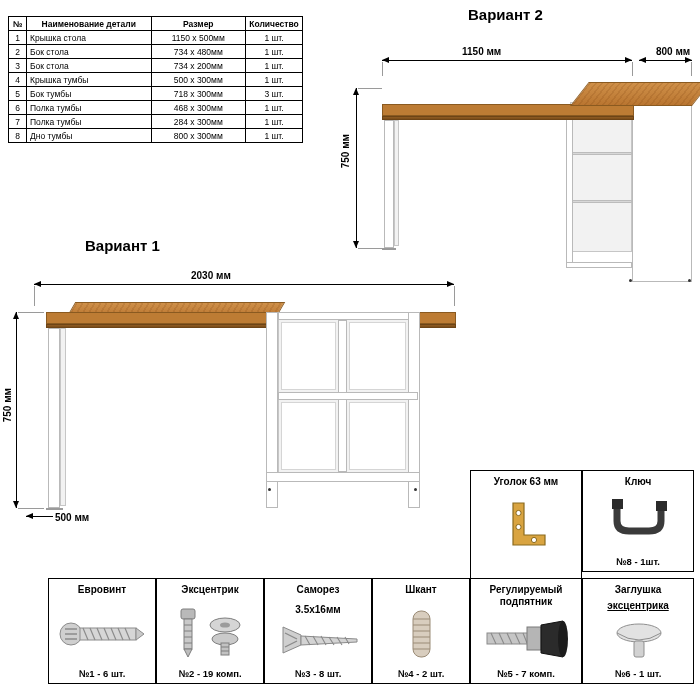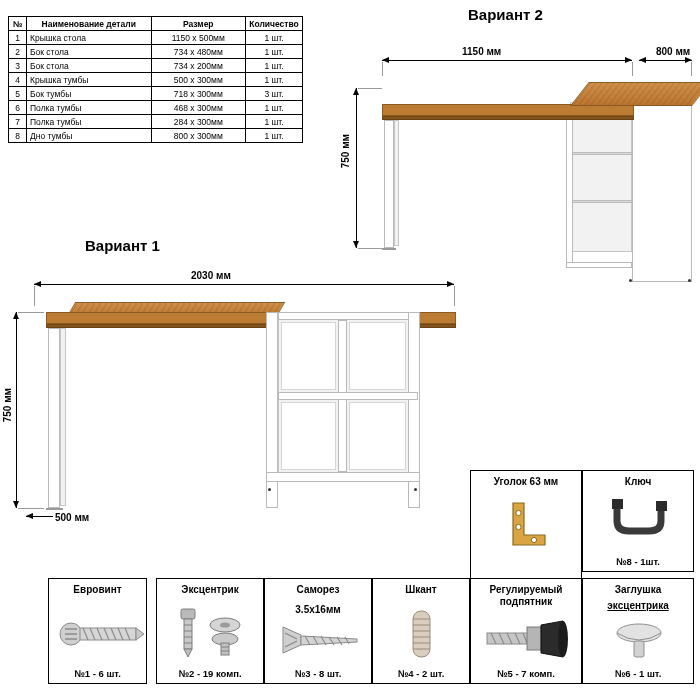--- a/index.html
+++ b/index.html
@@ -258,21 +258,21 @@
   <div class="hw-art">
     <svg width="112" height="58" viewBox="0 0 112 58">
       <path d="M34 8 L34 26 Q34 36 46 36 L66 36 Q78 36 78 26 L78 12" fill="none" stroke="#3a3a3a" stroke-width="7" stroke-linecap="round"></path>
       <rect x="29" y="4" width="11" height="10" fill="#2b2b2b"></rect>
       <rect x="73" y="6" width="11" height="10" fill="#2b2b2b"></rect>
     </svg>
   </div>
   <div class="hw-qty">№8 - 1шт.</div>
 </div>
 
-<div class="hw-cell" style="left:48px;top:578px;width:99px;height:106px;">
+<div class="hw-cell" style="left:48px;top:578px;width:108px;height:106px;">
   <div class="hw-title">Евровинт</div>
   <div class="hw-art">
     <svg width="108" height="62" viewBox="0 0 108 62">
       <ellipse cx="22" cy="31" rx="11" ry="11" fill="#cfcfcf" stroke="#8c8c8c"></ellipse>
       <path d="M16 26 L28 26 M16 31 L28 31 M16 36 L28 36" stroke="#8c8c8c" stroke-width="1.4"></path>
       <rect x="31" y="25" width="56" height="12" fill="#d6d6d6" stroke="#8c8c8c"></rect>
       <path d="M34 25 l5 12 M41 25 l5 12 M48 25 l5 12 M55 25 l5 12 M62 25 l5 12 M69 25 l5 12 M76 25 l5 12" stroke="#8c8c8c" stroke-width="1.2" fill="none"></path>
       <path d="M87 25 L95 31 L87 37 Z" fill="#c9c9c9" stroke="#8c8c8c"></path>
     </svg>
   </div>

